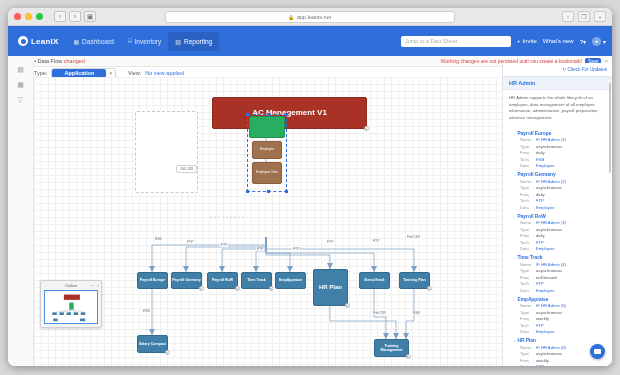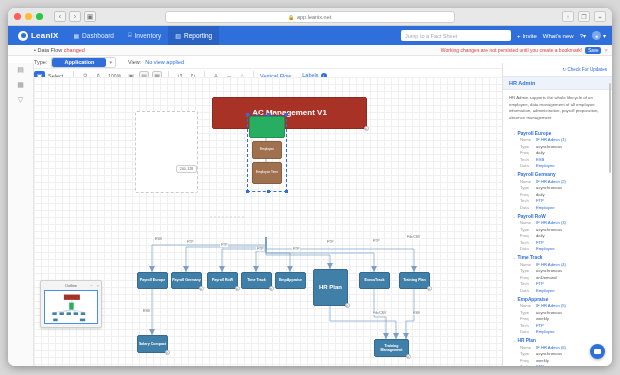--- a/index.html
+++ b/index.html
@@ -33,21 +33,21 @@
     width:290px; height:12px; background:#fff; border:1px solid #cfcfcf;
     border-radius:3px; display:flex; align-items:center; justify-content:center;
     font-size:5.5px; color:#777; gap:2px;
   }
   .lock { font-size:5px; color:#999; }
   .chrome-right { margin-left:auto; display:flex; gap:4px; align-items:center; }
   .cbtn { width:12px; height:11px; border:1px solid #c9c9c9; border-radius:2px;
           background:#f4f4f4; font-size:6px; color:#888; text-align:center; line-height:10px;}
   
   .appbar {
-    height:19px; background:#2f6fdc; display:flex; align-items:center;
+    height:30px; background:#2f6fdc; display:flex; align-items:center;
     padding:0 6px; gap:0px;
   }
   .logo { display:flex; align-items:center; gap:3px; padding:0 8px 0 4px; }
   .logo-mark { width:10px; height:10px; border-radius:50%; background:#fff;
                position:relative; }
   .logo-mark:after{ content:""; position:absolute; left:2.5px; top:2.5px;
                width:5px; height:5px; border-radius:50%; background:#2f6fdc;}
   .logo-text { color:#fff; font-size:8px; font-weight:bold; letter-spacing:.2px;}
   .navitem { color:#dce8fb; font-size:6.5px; padding:0 7px; height:19px;
              display:flex; align-items:center; gap:3px; }

